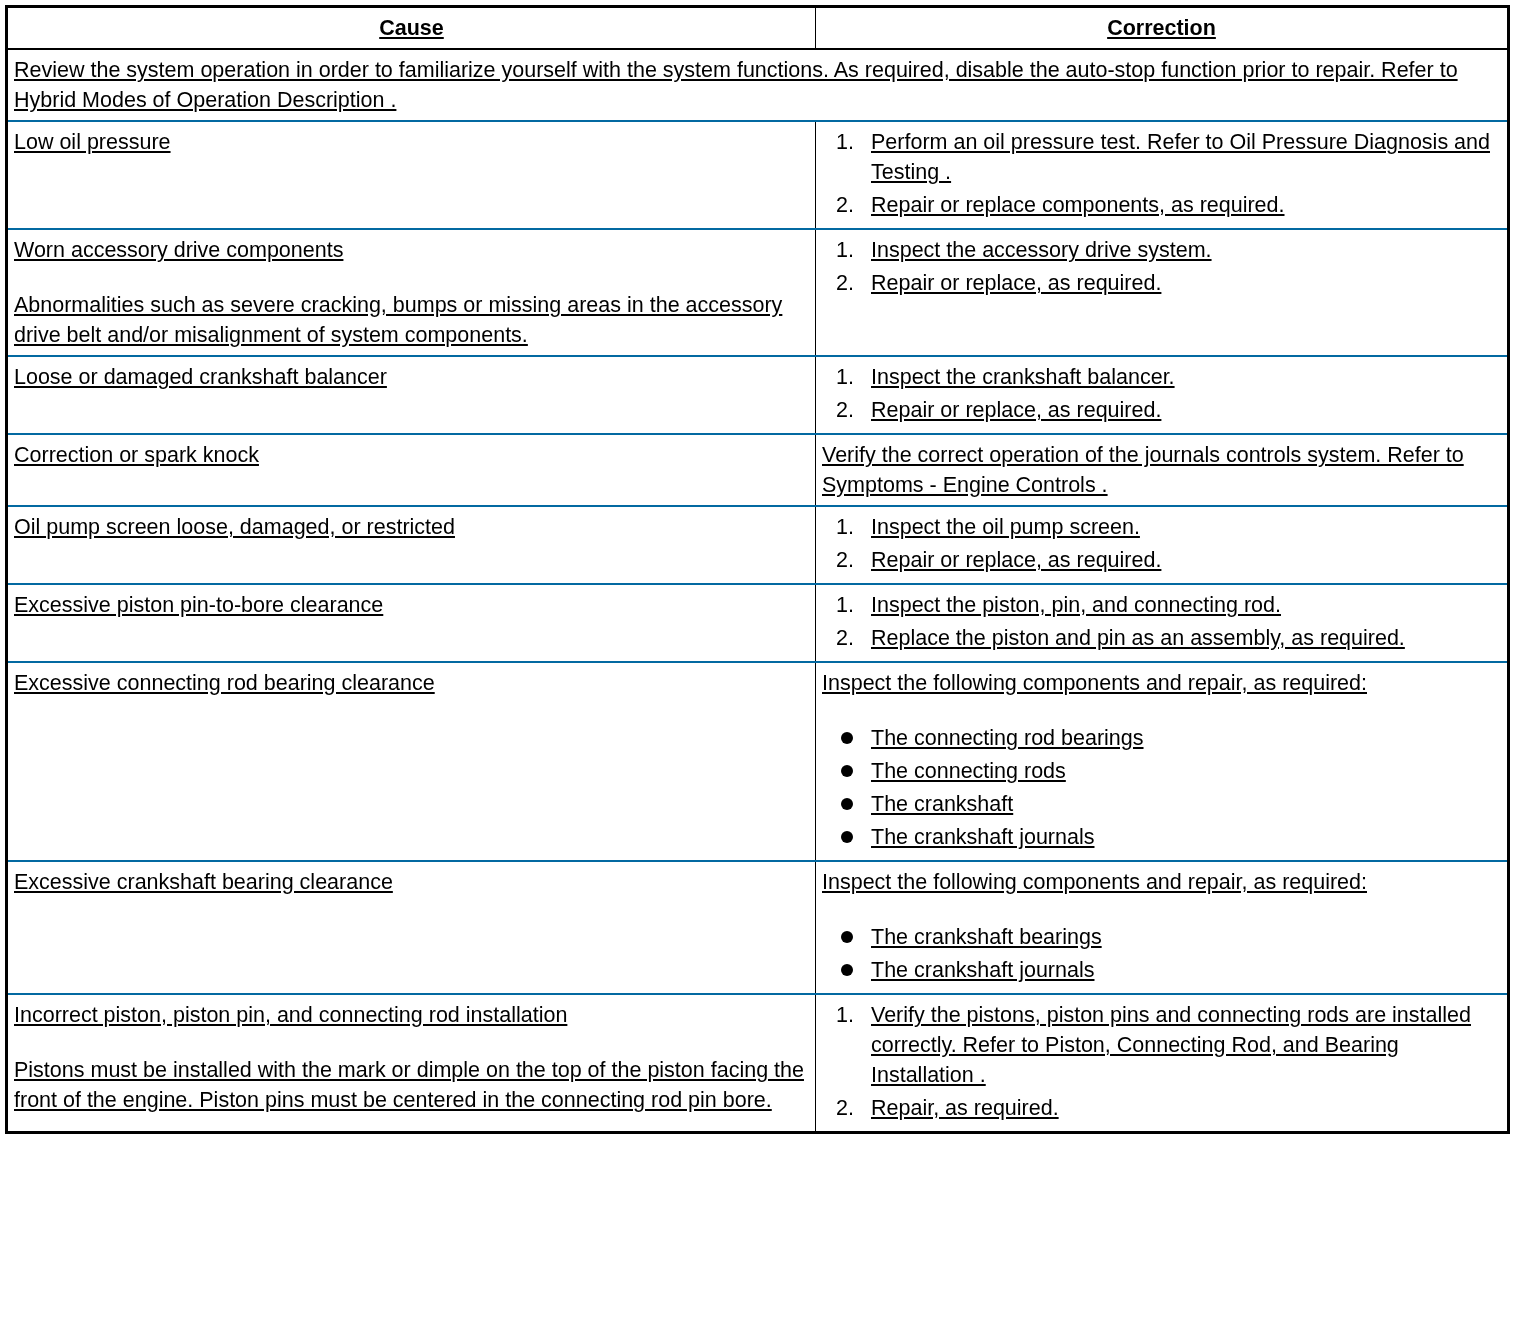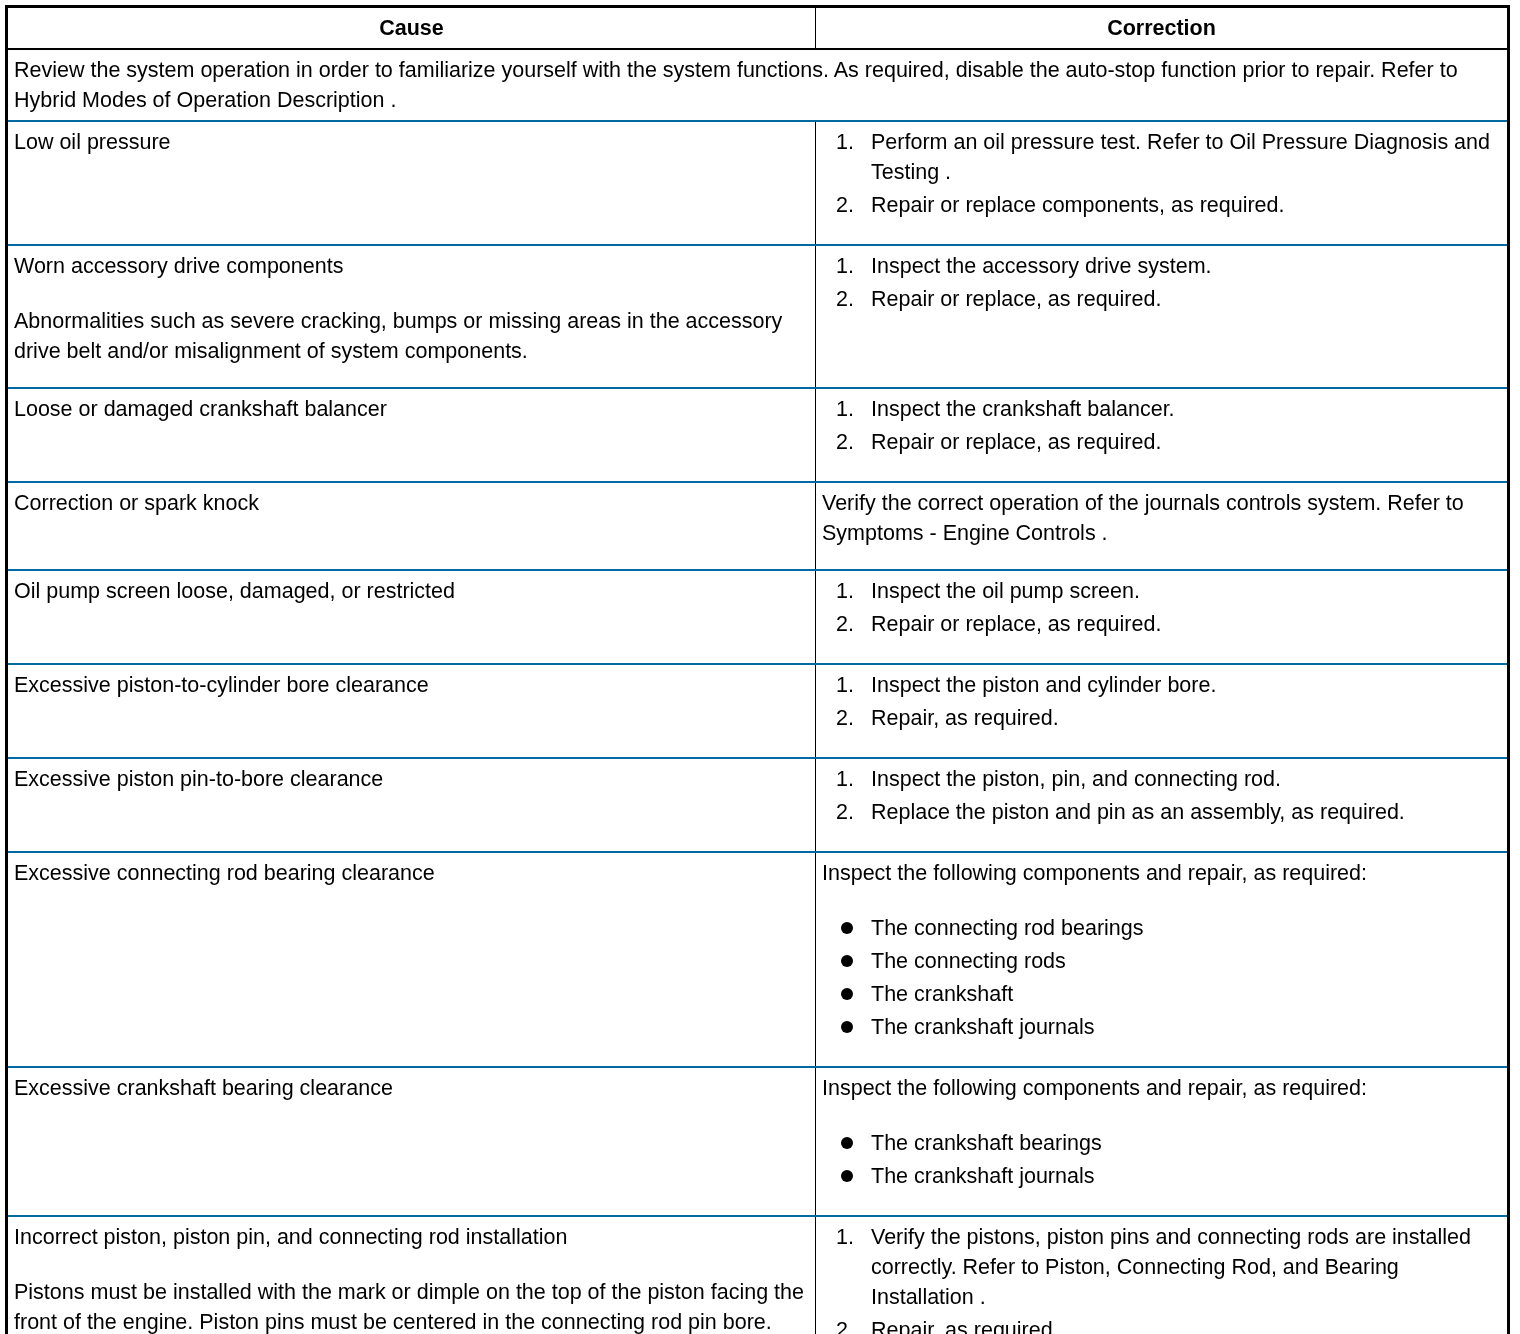--- a/index.html
+++ b/index.html
@@ -2,24 +2,24 @@
 <html><head>
 <meta charset="utf-8">
 <style>
   html, body { margin:0; padding:0; background:#ffffff; }
   body { width:1520px; height:1334px; position:relative; overflow:hidden;
          font-family:"Liberation Sans", sans-serif; color:#000; }
   table { position:absolute; left:5px; top:5px; width:1502px; border-collapse:collapse;
           border:3px solid #000; table-layout:fixed; }
   col.c1 { width:809px; }
   col.c2 { width:693px; }
-  td, th { border:1px solid #000; vertical-align:top; padding:0; font-size:21.5px; line-height:30px; }
+  td, th { border:1px solid #000; vertical-align:top; padding:0; font-size:21.5px; line-height:30px;text-decoration:underline; }
   th { font-weight:bold; text-align:center; height:40px; vertical-align:middle; line-height:30px; border-bottom:2px solid #000;}
   tr.row > td { border-bottom:2px solid #0369a1; }
-  td.cell { padding:5px 6px 21px 6px; }
+  td.cell { padding:5px 6px 5px 6px; }
   .para { margin:0; }
   .para + .para { margin-top:25px; }
   ol, ul { margin:0; padding:0; list-style:none; }
   ol li, ul li { position:relative; padding-left:49px; margin:0 0 3px 0; }
   ol li .num { position:absolute; left:14px; top:0; }
   ul li .dot { position:absolute; left:19px; top:9px; width:12px; height:12px; border-radius:50%; background:#000; }
   .lead + ul { margin-top:25px; }
   .preface { padding:5px 6px 5px 6px; }
 </style>
 </head>
@@ -88,31 +88,20 @@
         </td>
         <td class="cell">
           <ol>
             <li><span class="num">1.</span><span>Inspect the oil pump screen.</span></li>
             <li><span class="num">2.</span><span>Repair or replace, as required.</span></li>
           </ol>
         </td>
       </tr>
       <tr class="row">
         <td class="cell">
-          <p class="para">Excessive piston-to-cylinder bore clearance</p>
-        </td>
-        <td class="cell">
-          <ol>
-            <li><span class="num">1.</span><span>Inspect the piston and cylinder bore.</span></li>
-            <li><span class="num">2.</span><span>Repair, as required.</span></li>
-          </ol>
-        </td>
-      </tr>
-      <tr class="row">
-        <td class="cell">
           <p class="para">Excessive piston pin-to-bore clearance</p>
         </td>
         <td class="cell">
           <ol>
             <li><span class="num">1.</span><span>Inspect the piston, pin, and connecting rod.</span></li>
             <li><span class="num">2.</span><span>Replace the piston and pin as an assembly, as required.</span></li>
           </ol>
         </td>
       </tr>
       <tr class="row">

